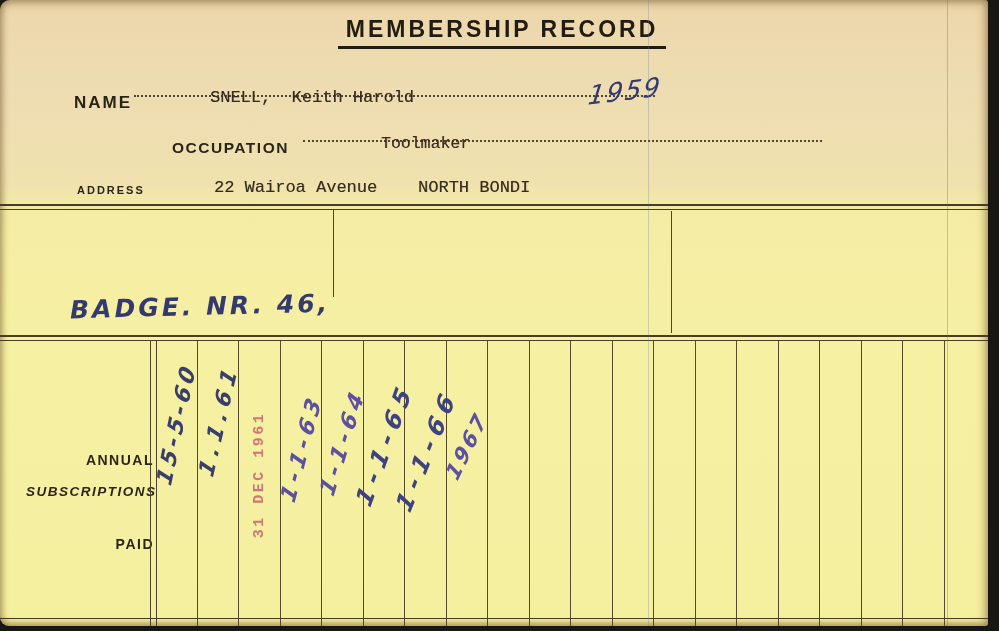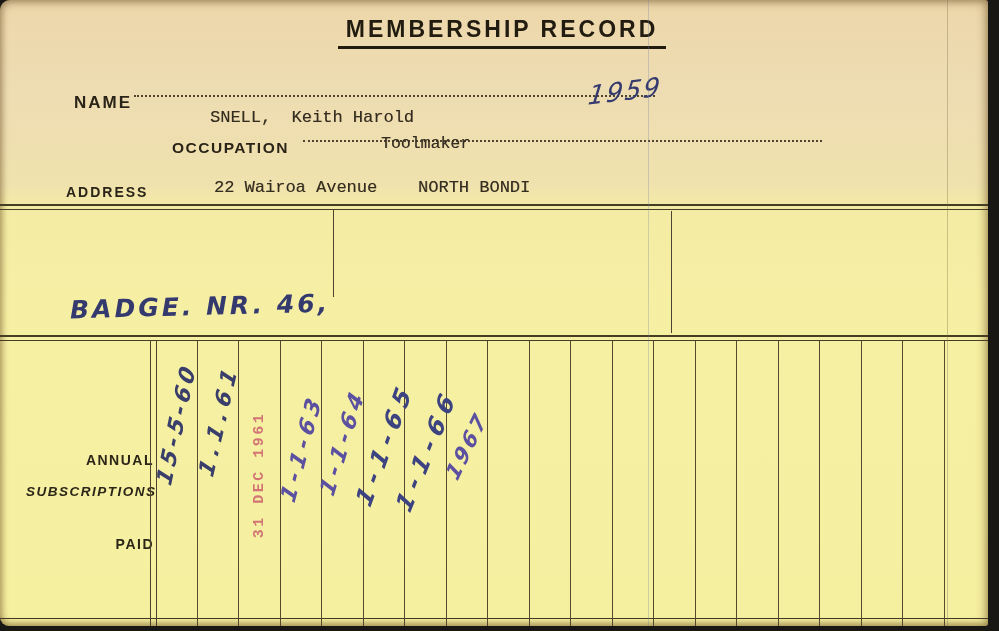--- a/index.html
+++ b/index.html
@@ -53,28 +53,28 @@
 
 <div id="stage">
   <div id="card">
 
     <div id="title">
       <span>MEMBERSHIP RECORD</span>
     </div>
 
     <div class="lbl" style="left:74px;top:93px;font-size:17px;letter-spacing:2px;">NAME</div>
     <div class="dotline" style="left:134px;top:95px;width:521px;"></div>
-    <div class="typed" style="left:210px;top:88px;font-size:17px;margin-top:20px;">SNELL,  Keith Harold</div>
+    <div class="typed" style="left:210px;top:88px;font-size:17px;">SNELL,  Keith Harold</div>
     <div id="year-note" class="hw">1959</div>
 
     <div class="lbl" style="left:172px;top:139px;font-size:15.5px;letter-spacing:1.5px;">OCCUPATION</div>
     <div class="dotline" style="left:303px;top:140px;width:519px;"></div>
     <div class="typed" style="left:381px;top:134px;font-size:16.5px;">Toolmaker</div>
 
-    <div class="lbl" style="left:66px;top:184px;font-size:14px;letter-spacing:2px;">ADDRESS</div>
+    <div class="lbl" style="left:77px;top:184px;font-size:11px;letter-spacing:2px;">ADDRESS</div>
     <div class="typed" style="left:214px;top:178px;font-size:17px;">22 Wairoa Avenue    NORTH BONDI</div>
 
     <div class="hdiv" style="top:204px;"></div>
 
     <div class="vrule" style="left:333px;top:209px;height:88px;"></div>
     <div class="vrule" style="left:671px;top:211px;height:122px;"></div>
 
     <div id="badge-note" class="hw">BADGE. NR.  46,</div>
 
     <div class="hdiv" style="top:335px;border-top-width:2.5px;"></div>

